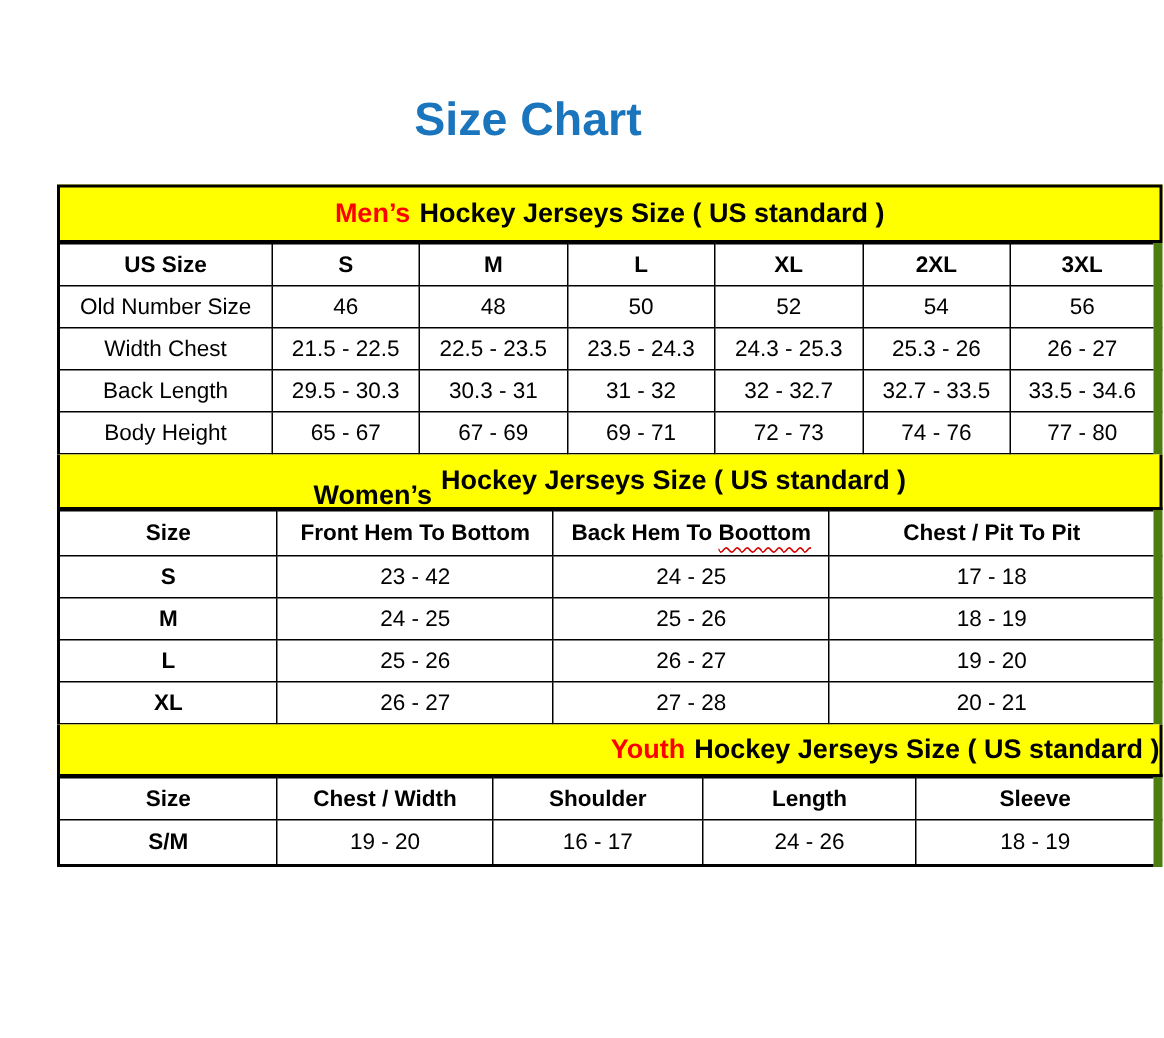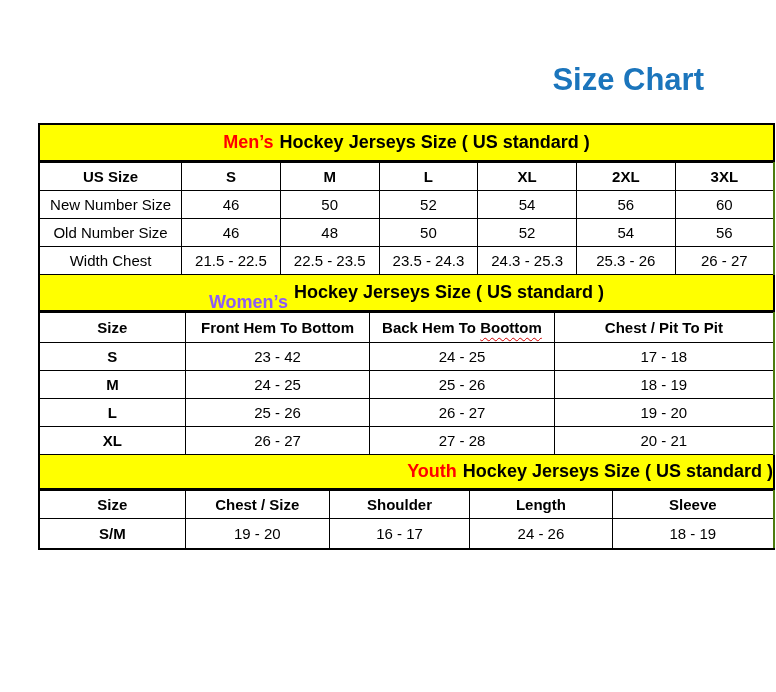--- a/index.html
+++ b/index.html
@@ -2,39 +2,39 @@
 <html><head>
 <meta charset="utf-8">
 <style>
   html,body{margin:0;padding:0;}
   body{
     width:776px;height:692px;position:relative;background:#ffffff;
     font-family:"Liberation Sans","DejaVu Sans",sans-serif;color:#000;
     overflow:hidden;
   }
   .page-title{
-    position:absolute;top:62px;left:0;width:704px;text-align:right;
+    position:absolute;top:62px;left:0;width:704px;text-align:center;
     font-size:31px;font-weight:700;letter-spacing:0px;margin:0;
   }
   .chart-wrap{
     position:absolute;left:38px;top:123px;width:737px;
   }
   .band{
     box-sizing:border-box;width:100%;
     background:#ffff00;border:2px solid #000;
     display:flex;align-items:center;justify-content:center;
     font-size:18px;font-weight:700;text-align:center;
   }
   .band-mens{height:39px;}
   .band-womens{height:37px;border-top:none;}
   .band-youth{height:35px;border-top:none;justify-content:flex-end;}
   .band-red{margin-right:6px;}
   table{
     width:100%;border-collapse:collapse;table-layout:fixed;
-    border-left:2px solid #000;border-right:2px solid #4d7c0f;
+    border-left:2px solid #000;border-right:6px solid #4d7c0f;
   }
   th,td{
     border:1px solid #000;text-align:center;vertical-align:middle;
     font-size:15px;padding:0 2px;overflow:hidden;white-space:nowrap;
   }
   th{font-weight:700;}
   td{font-weight:400;}
   .tbl-mens tr{height:28px;}
   .tbl-womens tr.hdr{height:30px;}
   .tbl-womens tr{height:28px;}
@@ -78,51 +78,60 @@
           <th>S</th>
           <th>M</th>
           <th>L</th>
           <th>XL</th>
           <th>2XL</th>
           <th>3XL</th>
         </tr>
       </thead>
       <tbody>
         <tr>
-          <td class="row-label">New Number Size</td>
-          <td>46</td>
-          <td>50</td>
-          <td>52</td>
-          <td>54</td>
-          <td>56</td>
-          <td>60</td>
-        </tr>
-        <tr>
           <td class="row-label">Old Number Size</td>
           <td>46</td>
           <td>48</td>
           <td>50</td>
           <td>52</td>
           <td>54</td>
           <td>56</td>
         </tr>
         <tr>
           <td class="row-label">Width Chest</td>
           <td>21.5 - 22.5</td>
           <td>22.5 - 23.5</td>
           <td>23.5 - 24.3</td>
           <td>24.3 - 25.3</td>
           <td>25.3 - 26</td>
           <td>26 - 27</td>
         </tr>
+        <tr>
+          <td class="row-label">Back Length</td>
+          <td>29.5 - 30.3</td>
+          <td>30.3 - 31</td>
+          <td>31 - 32</td>
+          <td>32 - 32.7</td>
+          <td>32.7 - 33.5</td>
+          <td>33.5 - 34.6</td>
+        </tr>
+        <tr>
+          <td class="row-label">Body Height</td>
+          <td>65 - 67</td>
+          <td>67 - 69</td>
+          <td>69 - 71</td>
+          <td>72 - 73</td>
+          <td>74 - 76</td>
+          <td>77 - 80</td>
+        </tr>
       </tbody>
   </table>
 
   <div class="band band-womens">
-    <span class="band-red" style="color: #8b5cf6; margin-top: 20px;">Women’s</span>
+    <span class="band-red" style="color: #000000; margin-top: 20px;">Women’s</span>
     <span>Hockey Jerseys Size ( US standard )</span>
   </div>
   <table class="tbl-womens">
     <colgroup>
       <col style="width:19.9%">
         <col style="width:25.1%">
         <col style="width:25.1%">
         <col style="width:29.9%">
     </colgroup>
     <thead>
@@ -169,21 +178,21 @@
     <colgroup>
       <col style="width:19.9%">
         <col style="width:19.6%">
         <col style="width:19.1%">
         <col style="width:19.4%">
         <col style="width:22.0%">
     </colgroup>
     <thead>
         <tr class="hdr">
           <th>Size</th>
-          <th>Chest / Size</th>
+          <th>Chest / Width</th>
           <th>Shoulder</th>
           <th>Length</th>
           <th>Sleeve</th>
         </tr>
       </thead>
       <tbody>
         <tr>
           <td class="row-label">S/M</td>
           <td>19 - 20</td>
           <td>16 - 17</td>

